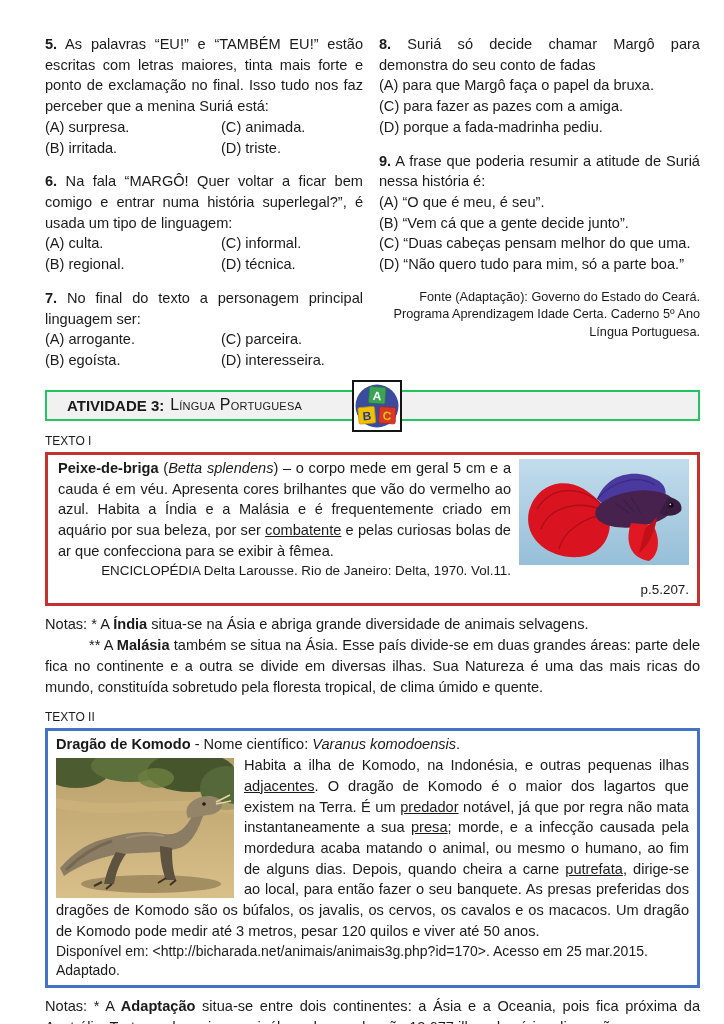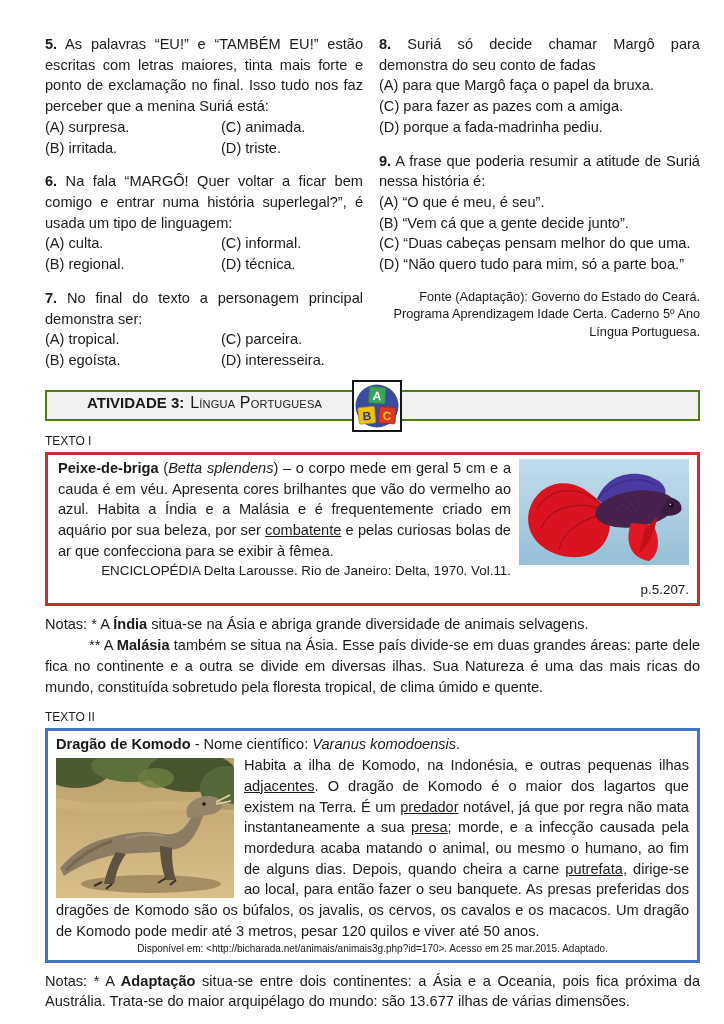--- a/index.html
+++ b/index.html
@@ -15,22 +15,22 @@
   .question{margin-bottom:13px;}
   .qtext{margin:0;text-align:justify;}
   .qnum{font-weight:bold;}
   .opts2{display:grid;grid-template-columns:176px 1fr;}
   .opts2 span{display:block;}
   .optsblock span{display:block;}
   .q-fonte{margin:14px 0 0 0;text-align:right;font-size:12.7px;line-height:1.38;}
 
   
   .activity-bar{
-    position:relative;height:27px;background:#f1f1f1;border:2px solid #4d7c0f;
-    display:flex;align-items:flex-start;padding-left:40px;margin-top:6px;
+    position:relative;height:27px;background:#f1f1f1;border:2px solid #22c55e;
+    display:flex;align-items:center;padding-left:20px;margin-top:6px;
   }
   .act-bold{font-weight:bold;font-size:15px;}
   .act-sc{font-variant:small-caps;font-size:16px;margin-left:6px;letter-spacing:.2px;}
   .abc-logo{
     position:absolute;left:305px;top:-12px;width:50px;height:52px;
     background:#fff;border:2px solid #151515;box-sizing:border-box;
   }
   .abc-logo svg{display:block;width:100%;height:100%;}
 
   
@@ -39,21 +39,21 @@
   .box.red{border-color:#c53030;padding-left:10px;}
   .box.blue{border-color:#4472c4;}
   .t-body{margin:0;text-align:justify;}
   .bold{font-weight:bold;}
   .ital{font-style:italic;}
   .und{text-decoration:underline;}
   .fish{float:right;width:170px;height:106px;margin:1px 0 2px 8px;}
   .fish svg,.komodo svg{display:block;width:100%;height:100%;}
   .cite{margin:0;text-align:right;font-size:13.4px;}
   .komodo{float:left;width:178px;height:140px;margin:3px 10px 2px 0;}
-  .cite2{margin:0;clear:both;text-align:center;font-size:10px;}
+  .cite2{margin:0;clear:both;text-align:left;font-size:14px;}
 
   
   .notes{margin:8px 0 0 0;}
   .notes p{margin:0;text-align:justify;}
   .notes p.ind{text-indent:44px;}
 </style>
 </head>
 <body>
 
 <div class="page">
@@ -75,23 +75,23 @@
         <p class="qtext"><span class="qnum">6.</span><span> Na fala “MARGÔ! Quer voltar a ficar bem comigo e entrar numa história superlegal?”, é usada um tipo de linguagem:</span></p>
         <div class="opts2">
           <span>(A) culta.</span>
           <span>(C) informal.</span>
           <span>(B) regional.</span>
           <span>(D) técnica.</span>
         </div>
       </div>
 
       <div class="question">
-        <p class="qtext"><span class="qnum">7.</span><span> No final do texto a personagem principal demonstra ser:</span></p>
+        <p class="qtext"><span class="qnum">7.</span><span> No final do texto a personagem principal linguagem ser:</span></p>
         <div class="opts2">
-          <span>(A) tropical.</span>
+          <span>(A) arrogante.</span>
           <span>(C) parceira.</span>
           <span>(B) egoísta.</span>
           <span>(D) interesseira.</span>
         </div>
       </div>
     </div>
 
     <div class="col-right">
 
       <div class="question">

